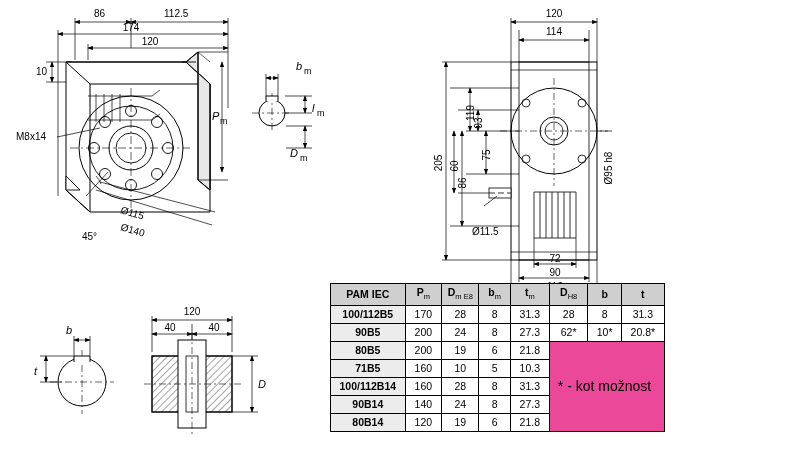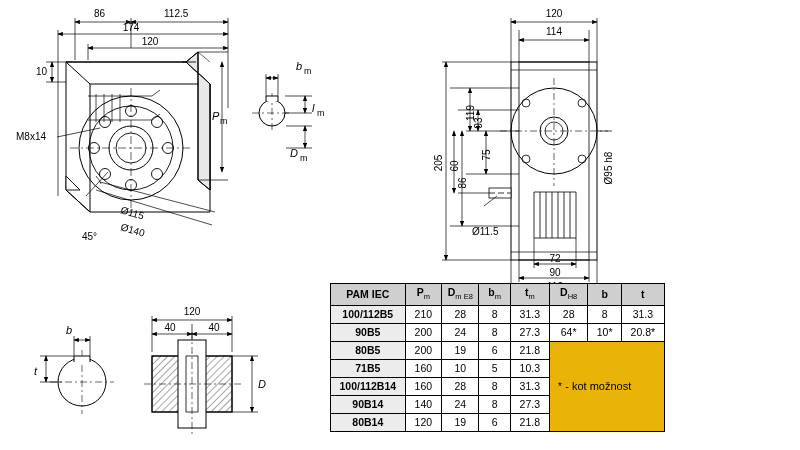--- a/index.html
+++ b/index.html
@@ -12,22 +12,22 @@
   .lbl{font-family:"Liberation Sans",sans-serif;font-size:11px;fill:#000;font-style:italic;}
 
   
   .tbl-wrap{position:absolute;left:330px;top:283px;}
   table{border-collapse:collapse;font-size:10.5px;font-family:"Liberation Sans",sans-serif;}
   th,td{border:1px solid #000;text-align:center;padding:1px 3px;height:15px;line-height:15px;}
   thead th{background:#cfcfcf;font-weight:bold;}
   tbody td{background:#fff;margin-top:35px;}
   tbody tr td:first-child{background:#ececec;font-weight:bold;}
   .sub{font-size:7.5px;vertical-align:sub;font-weight:normal;}
-  .note{border:1px solid #000;border-left:none;background:#eab308;text-align:left;
-        padding-left:8px;font-size:11px;}
+  .note{border:1px solid #000;border-left:none;background:#ec4899;text-align:left;
+        padding-left:8px;font-size:14px;}
 </style>
 </head>
 <body>
 
 <div class="stage">
 
 <svg width="800" height="450" viewBox="0 0 800 450">
   <defs>
     <marker id="ar" markerWidth="8" markerHeight="6" refX="7" refY="3" orient="auto">
       <path d="M0,0 L8,3 L0,6 z" fill="#000"></path>
@@ -338,35 +338,35 @@
         <th style="width:44px"><span>b</span><span class="sub">m</span></th>
         <th style="width:52px"><span>t</span><span class="sub">m</span></th>
         <th style="width:56px"><span>D</span><span class="sub">H8</span></th>
         <th style="width:44px"><span>b</span></th>
         <th style="width:56px"><span>t</span></th>
       </tr>
     </thead>
     <tbody>
       <tr>
         <td>100/112B5</td>
-        <td>210</td>
+        <td>170</td>
         <td>28</td>
         <td>8</td>
         <td>31.3</td>
         <td>28</td>
         <td>8</td>
         <td>31.3</td>
       </tr>
       <tr>
         <td>90B5</td>
         <td>200</td>
         <td>24</td>
         <td>8</td>
         <td>27.3</td>
-        <td>64*</td>
+        <td>62*</td>
         <td>10*</td>
         <td>20.8*</td>
       </tr>
       <tr>
         <td>80B5</td>
         <td>200</td>
         <td>19</td>
         <td>6</td>
         <td>21.8</td>
         <td class="note" rowspan="5" colspan="3">* - kot možnost</td>

